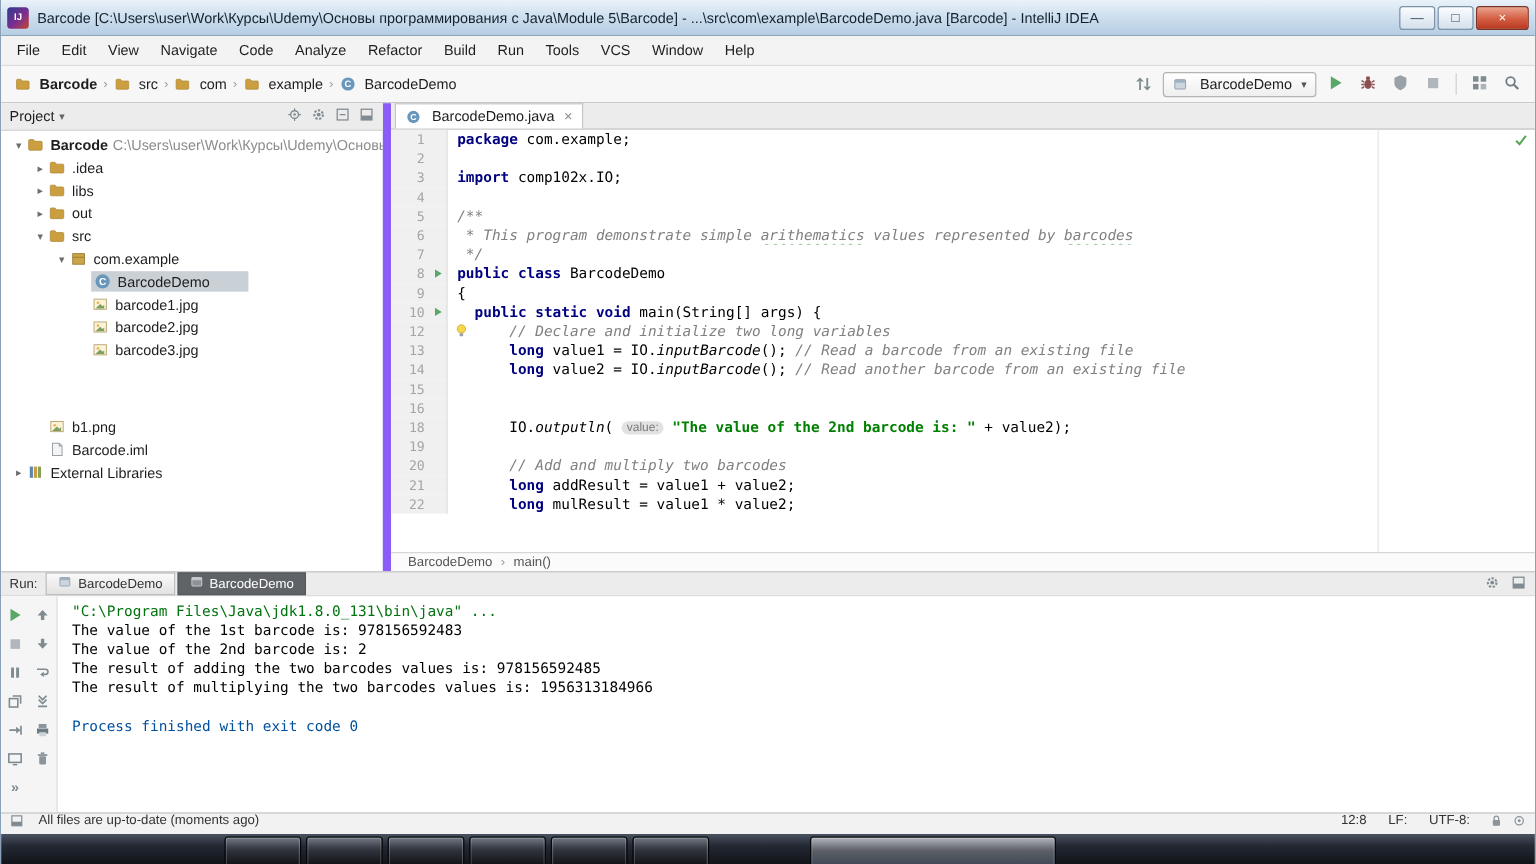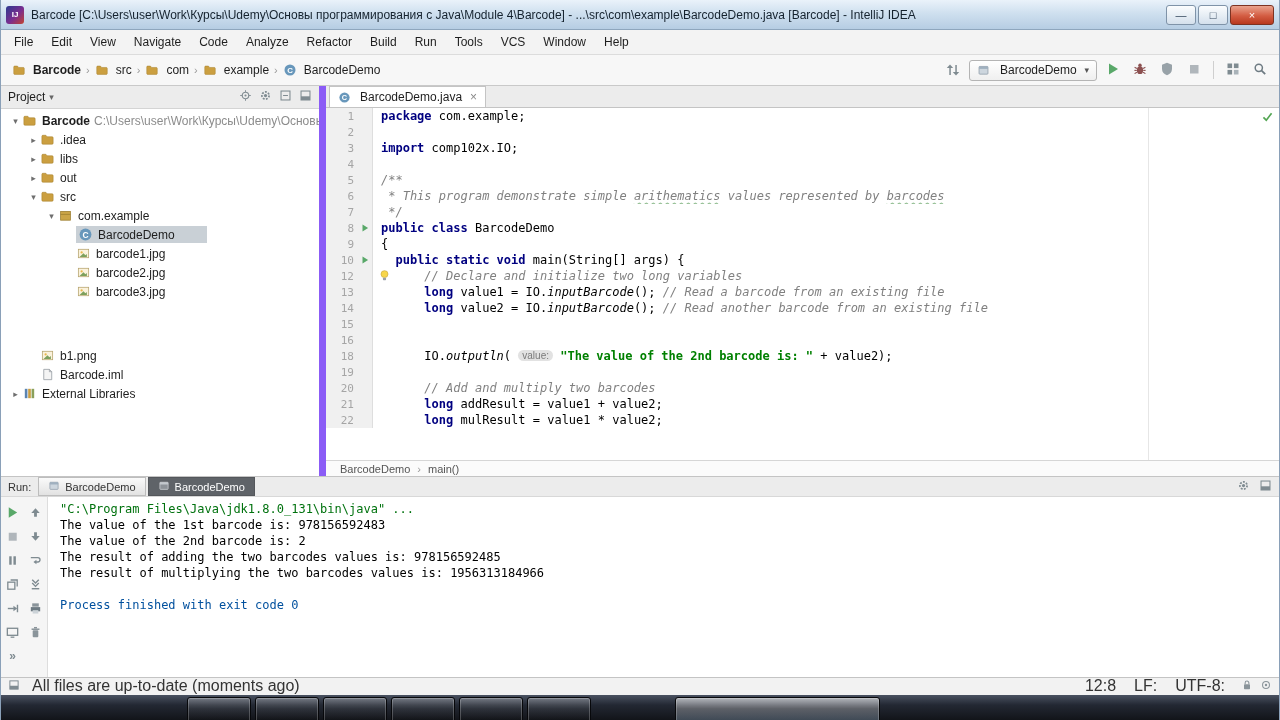--- a/index.html
+++ b/index.html
@@ -73,36 +73,36 @@
   .run-body{height:180px;flex:none;display:flex;min-height:0;background:#fff;}
   .run-toolbar{width:47px;flex:none;background:#f5f5f5;border-right:1px solid #ddd;display:grid;grid-template-columns:23px 23px;align-content:start;justify-items:center;padding-top:5px;row-gap:4px;}
   .rt-cell{width:20px;height:20px;display:flex;align-items:center;justify-content:center;}
   .chev{color:#7f8b91;font-size:12px;font-weight:bold;}
   .console{flex:1;padding:4px 0 0 12px;font:12px "DejaVu Sans Mono",monospace;line-height:16px;white-space:pre;overflow:hidden;}
   .con-line{min-height:16px;}
   .con-cmd{color:var(--console-cmd,#00720e);}
   .con-out{color:#000;}
   .con-sys{color:var(--console-system,#00509e);}
   
-  .statusbar{height:18px;flex:none;background:#f2f2f2;border-top:1px solid #c4c4c4;display:flex;align-items:flex-end;padding:0 7px;font-size:16px;color:#333;gap:6px;}
+  .statusbar{height:18px;flex:none;background:#f2f2f2;border-top:1px solid #c4c4c4;display:flex;align-items:flex-start;padding:0 7px;font-size:11px;color:#333;gap:6px;}
   .sb-msg{flex:1;padding-left:6px;}
   .sb-item{padding:0 6px;}
   .sb-icons{display:flex;gap:7px;align-items:center;padding-left:4px;}
   
   .taskbar{height:25px;flex:none;background:linear-gradient(#4a5261,#232833 40%,#121419);display:flex;align-items:flex-start;padding:2px 0 0 186px;gap:4px;}
   .tb-btn{width:64px;height:26px;flex:none;border:1px solid #07080b;border-radius:3px;background:linear-gradient(rgba(255,255,255,.28),rgba(255,255,255,.07) 45%,rgba(0,0,0,.12));box-shadow:inset 0 0 0 1px rgba(255,255,255,.22);}
   .tb-btn.active{width:205px;margin-left:80px;background:linear-gradient(rgba(255,255,255,.6),rgba(255,255,255,.28) 45%,rgba(140,170,200,.35));}
 </style>
 </head>
 <body>
 
 <div class="window">
   <div class="titlebar">
     <span class="logo"></span>
-    <span class="title-text">Barcode [C:\Users\user\Work\Курсы\Udemy\Основы программирования с Java\Module 4\Barcode] - ...\src\com\example\BarcodeDemo.java [Barcode] - IntelliJ IDEA</span>
+    <span class="title-text">Barcode [C:\Users\user\Work\Курсы\Udemy\Основы программирования с Java\Module 5\Barcode] - ...\src\com\example\BarcodeDemo.java [Barcode] - IntelliJ IDEA</span>
     <div class="win-btns">
         <div class="win-btn">—</div>
         <div class="win-btn">□</div>
         <div class="win-btn close">×</div>
       </div>
   </div>
 
   <div class="menubar">
       <div class="menu-item">File</div>
       <div class="menu-item">Edit</div>

